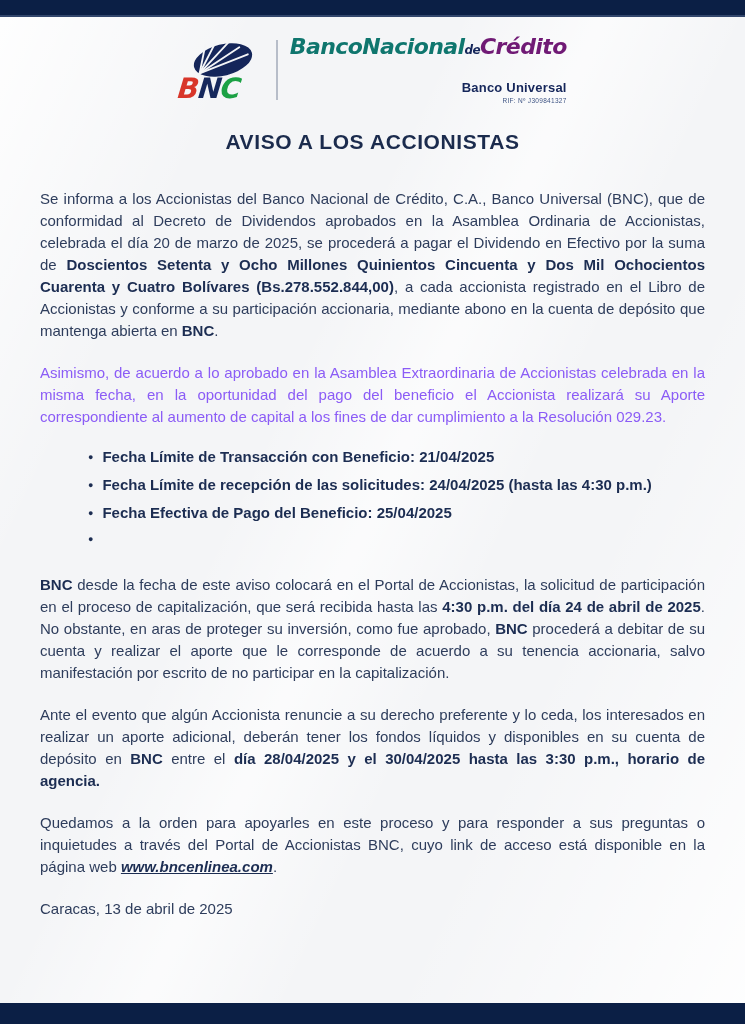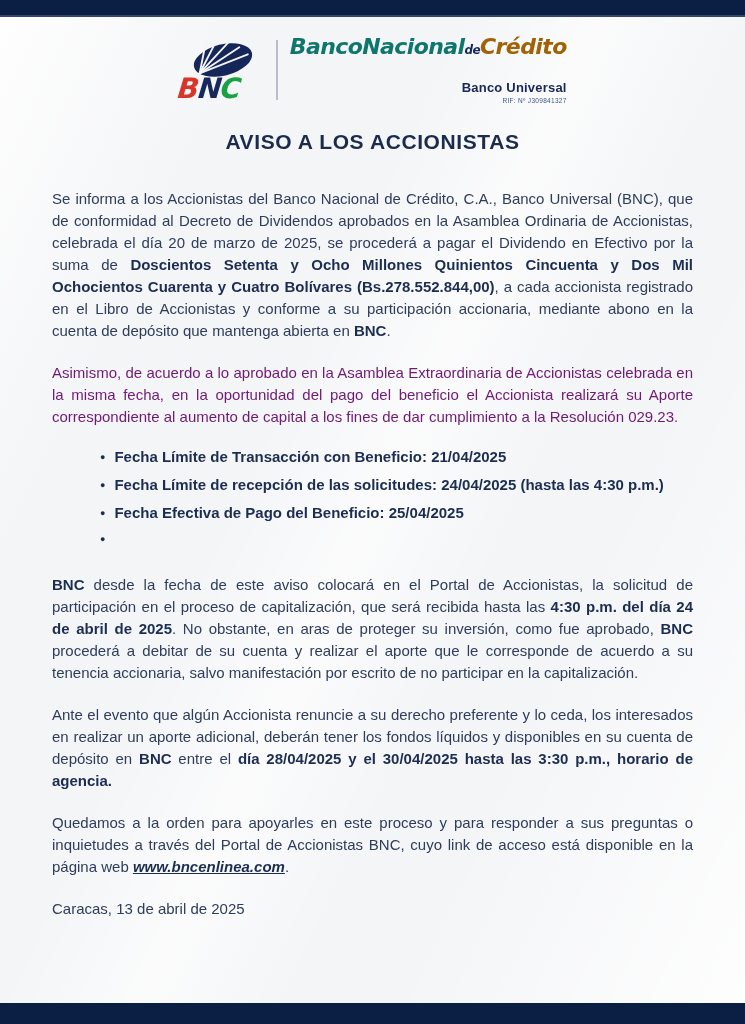--- a/index.html
+++ b/index.html
@@ -50,21 +50,21 @@
   .brand-sub{font-weight:700;font-size:13px;margin-top:18px;letter-spacing:0.2px;}
   .brand-rif{font-size:6.5px;margin-top:2px;letter-spacing:0.3px;color:#3e5484;}
 
   
   h1{
     margin:26px 12px 34px;text-align:center;
     font-size:21px;font-weight:800;letter-spacing:0.6px;
   }
 
   
-  main{padding:0 52px;}
+  main{padding:0 40px;}
   main p{
     margin:0 0 20px;font-size:15px;line-height:22px;
     text-align:justify;
   }
   main p .b,main li{font-weight:700;}
   main .u{text-decoration:underline;}
   .link{cursor:pointer;font-style:italic;}
   ul.schedule{
     list-style:none;margin:-4px 0 20px;padding:0 0 0 48px;
   }
@@ -96,33 +96,33 @@
               <line x1="22" y1="50" x2="90" y2="23"></line>
             </g>
           </svg>
           <div class="bnc-letters">
             <span style="color: rgb(216, 54, 42);">B</span><span style="color: rgb(22, 40, 92);">N</span><span style="color: rgb(27, 161, 68);">C</span>
           </div>
         </div>
         <div class="logo-divider"></div>
         <div class="logo-text">
           <div class="brand-line">
-            <span style="color: #0f766e;">BancoNacional</span><span class="de" style="color: rgb(21, 38, 90);">de</span><span style="color: #a16207;">Crédito</span>
+            <span style="color: #0f766e;">BancoNacional</span><span class="de" style="color: rgb(21, 38, 90);">de</span><span style="color: #701a75;">Crédito</span>
           </div>
           <div class="brand-sub" style="color: rgb(21, 38, 90);">Banco Universal</div>
           <div class="brand-rif">RIF: Nº J309841327</div>
         </div>
       </div>
     </header>
 
     <h1 style="color: rgb(27, 43, 77);">AVISO A LOS ACCIONISTAS</h1>
 
     <main id="notice-content">
         <p style="color: rgb(46, 61, 92);"><span>Se informa a los Accionistas del Banco Nacional de Crédito, C.A., Banco Universal (BNC), que de conformidad al Decreto de Dividendos aprobados en la Asamblea Ordinaria de Accionistas, celebrada el día 20 de marzo de 2025, se procederá a pagar el Dividendo en Efectivo por la suma de </span><span class="b" style="color: rgb(28, 45, 82);">Doscientos Setenta y Ocho Millones Quinientos Cincuenta y Dos Mil Ochocientos Cuarenta y Cuatro Bolívares (Bs.278.552.844,00)</span><span>, a cada accionista registrado en el Libro de Accionistas y conforme a su participación accionaria, mediante abono en la cuenta de depósito que mantenga abierta en </span><span class="b" style="color: rgb(28, 45, 82);">BNC</span><span>.</span></p>
-        <p style="color: #701a75;"><span>Asimismo, de acuerdo a lo aprobado en la Asamblea Extraordinaria de Accionistas celebrada en la misma fecha, en la oportunidad del pago del beneficio el Accionista realizará su Aporte correspondiente al aumento de capital a los fines de dar cumplimiento a la Resolución 029.23.</span></p>
+        <p style="color: #8b5cf6;"><span>Asimismo, de acuerdo a lo aprobado en la Asamblea Extraordinaria de Accionistas celebrada en la misma fecha, en la oportunidad del pago del beneficio el Accionista realizará su Aporte correspondiente al aumento de capital a los fines de dar cumplimiento a la Resolución 029.23.</span></p>
         <ul class="schedule">
           <li style="color: rgb(28, 45, 82);">
             <span class="dot">●</span>
             <span>Fecha Límite de Transacción con Beneficio: 21/04/2025</span>
           </li>
           <li style="color: rgb(28, 45, 82);">
             <span class="dot">●</span>
             <span>Fecha Límite de recepción de las solicitudes: 24/04/2025 (hasta las 4:30 p.m.)</span>
           </li>
           <li style="color: rgb(28, 45, 82);">

